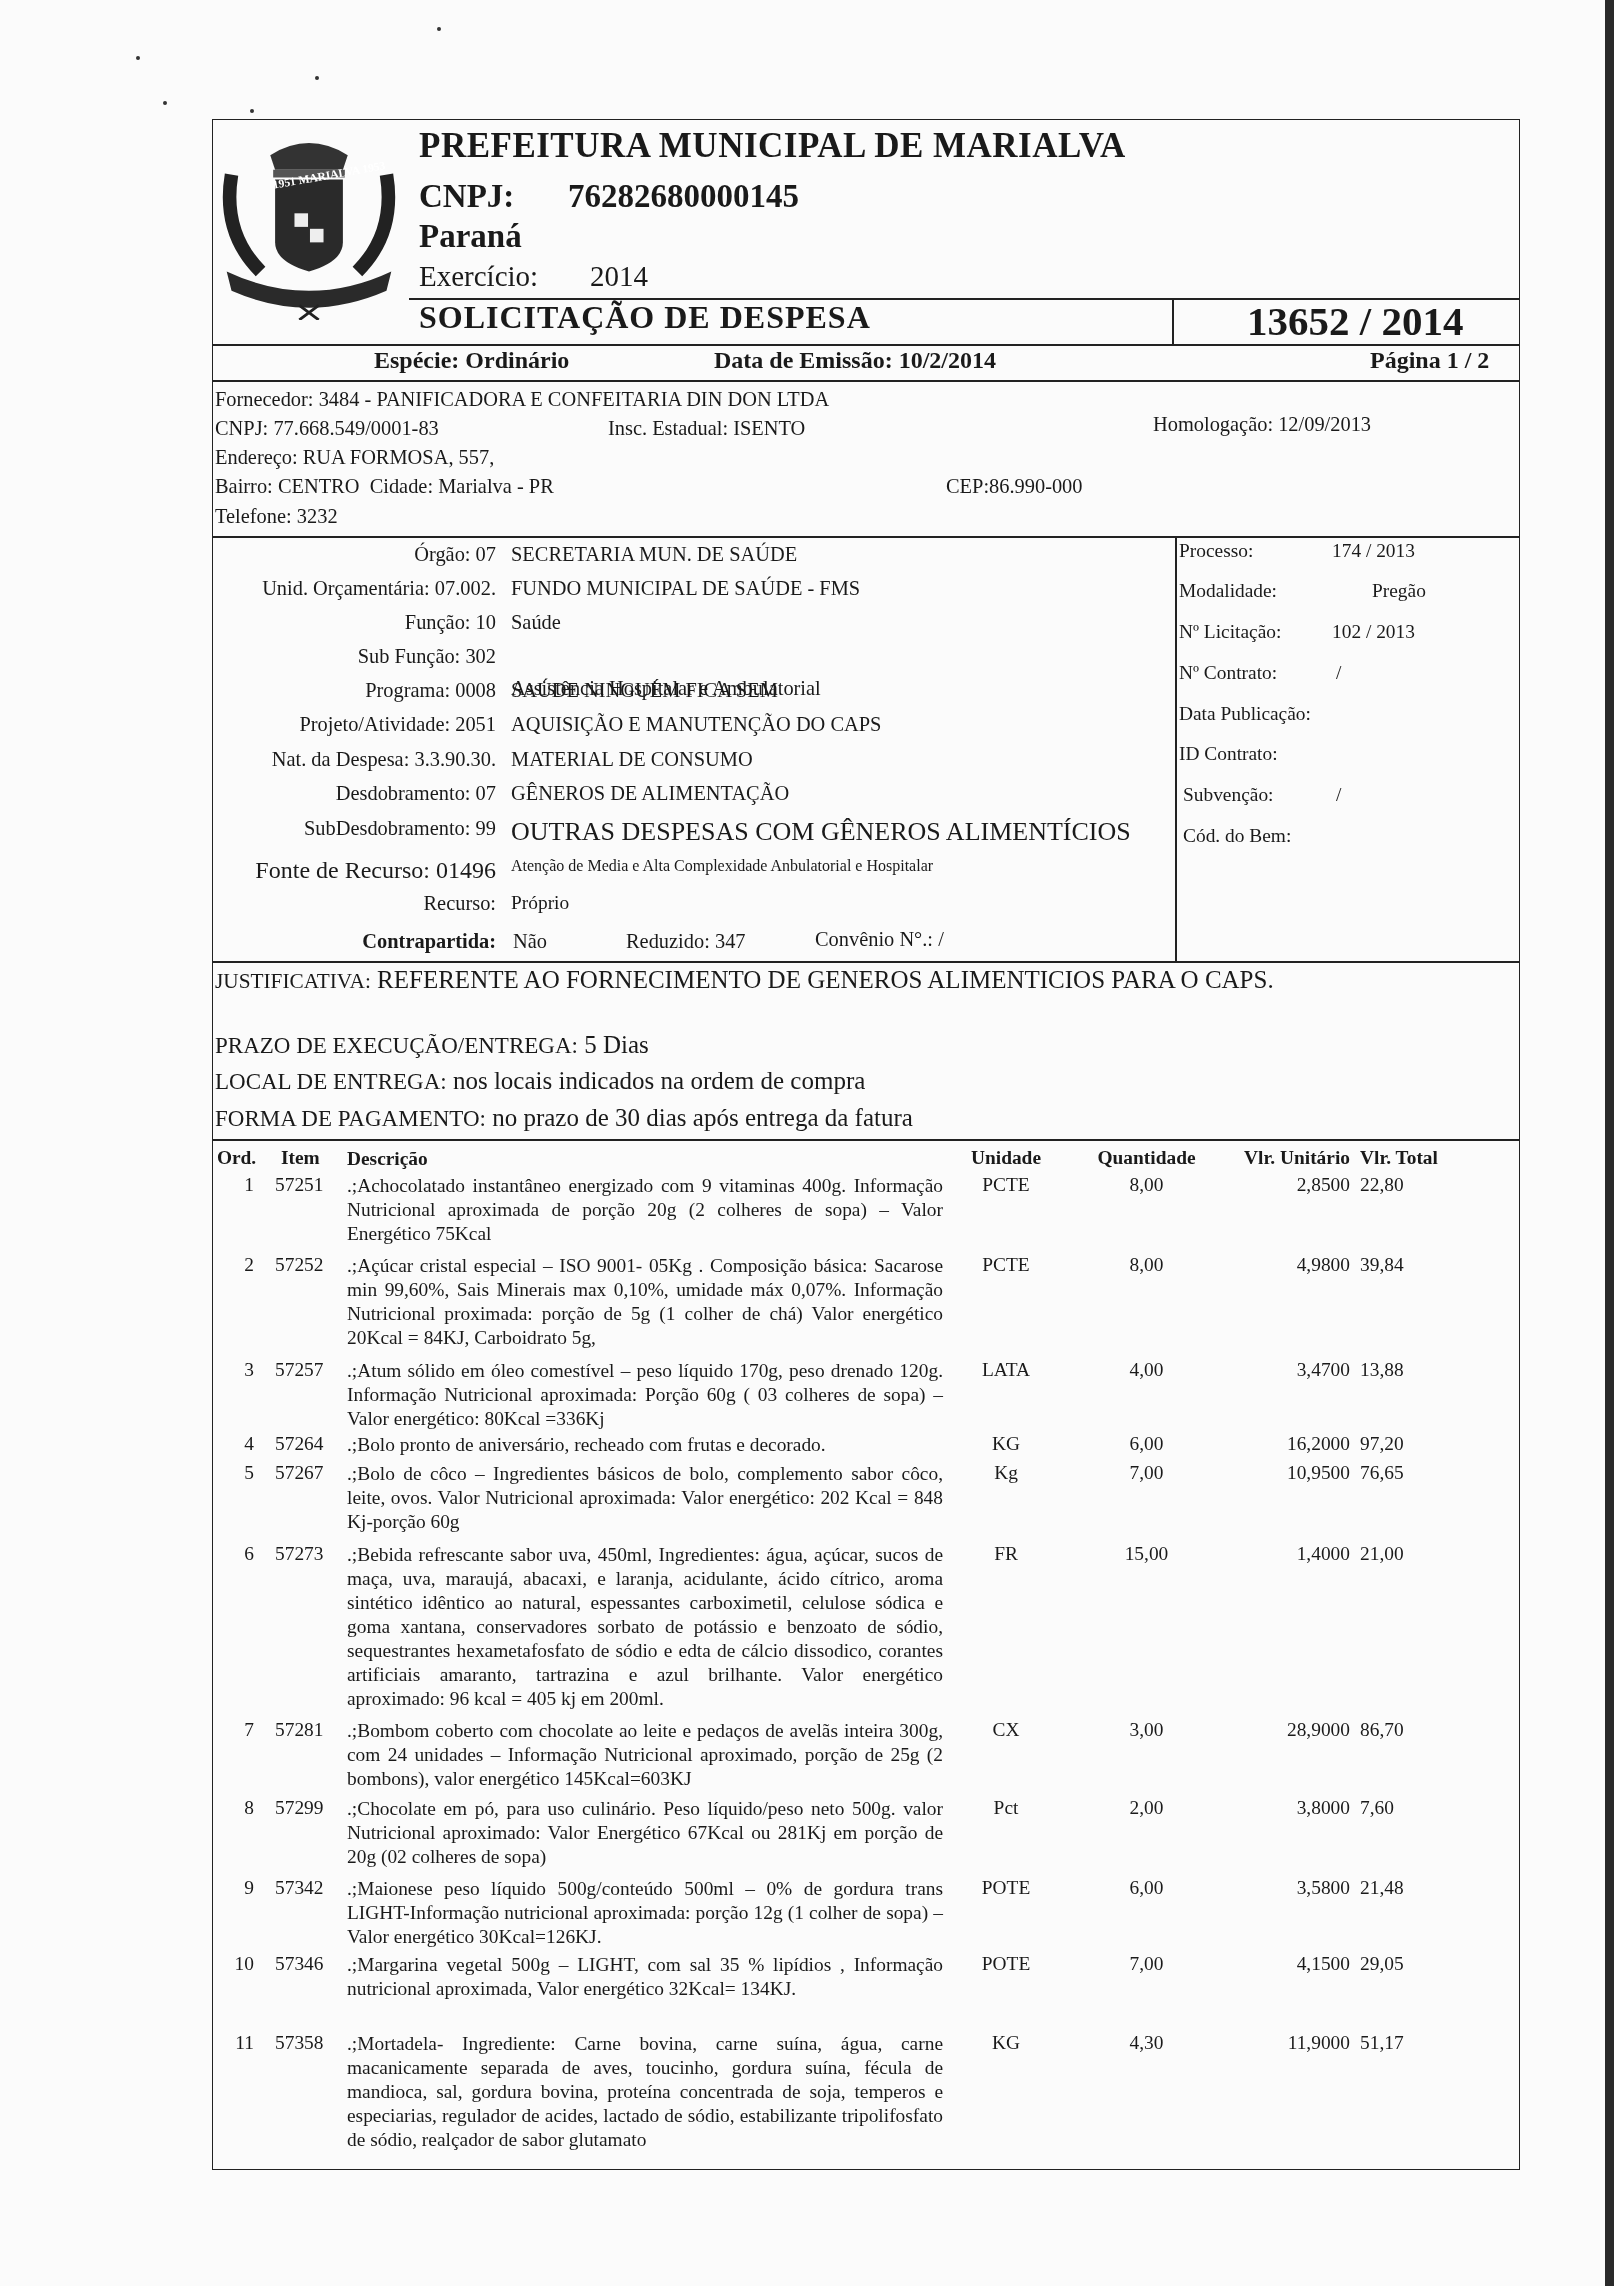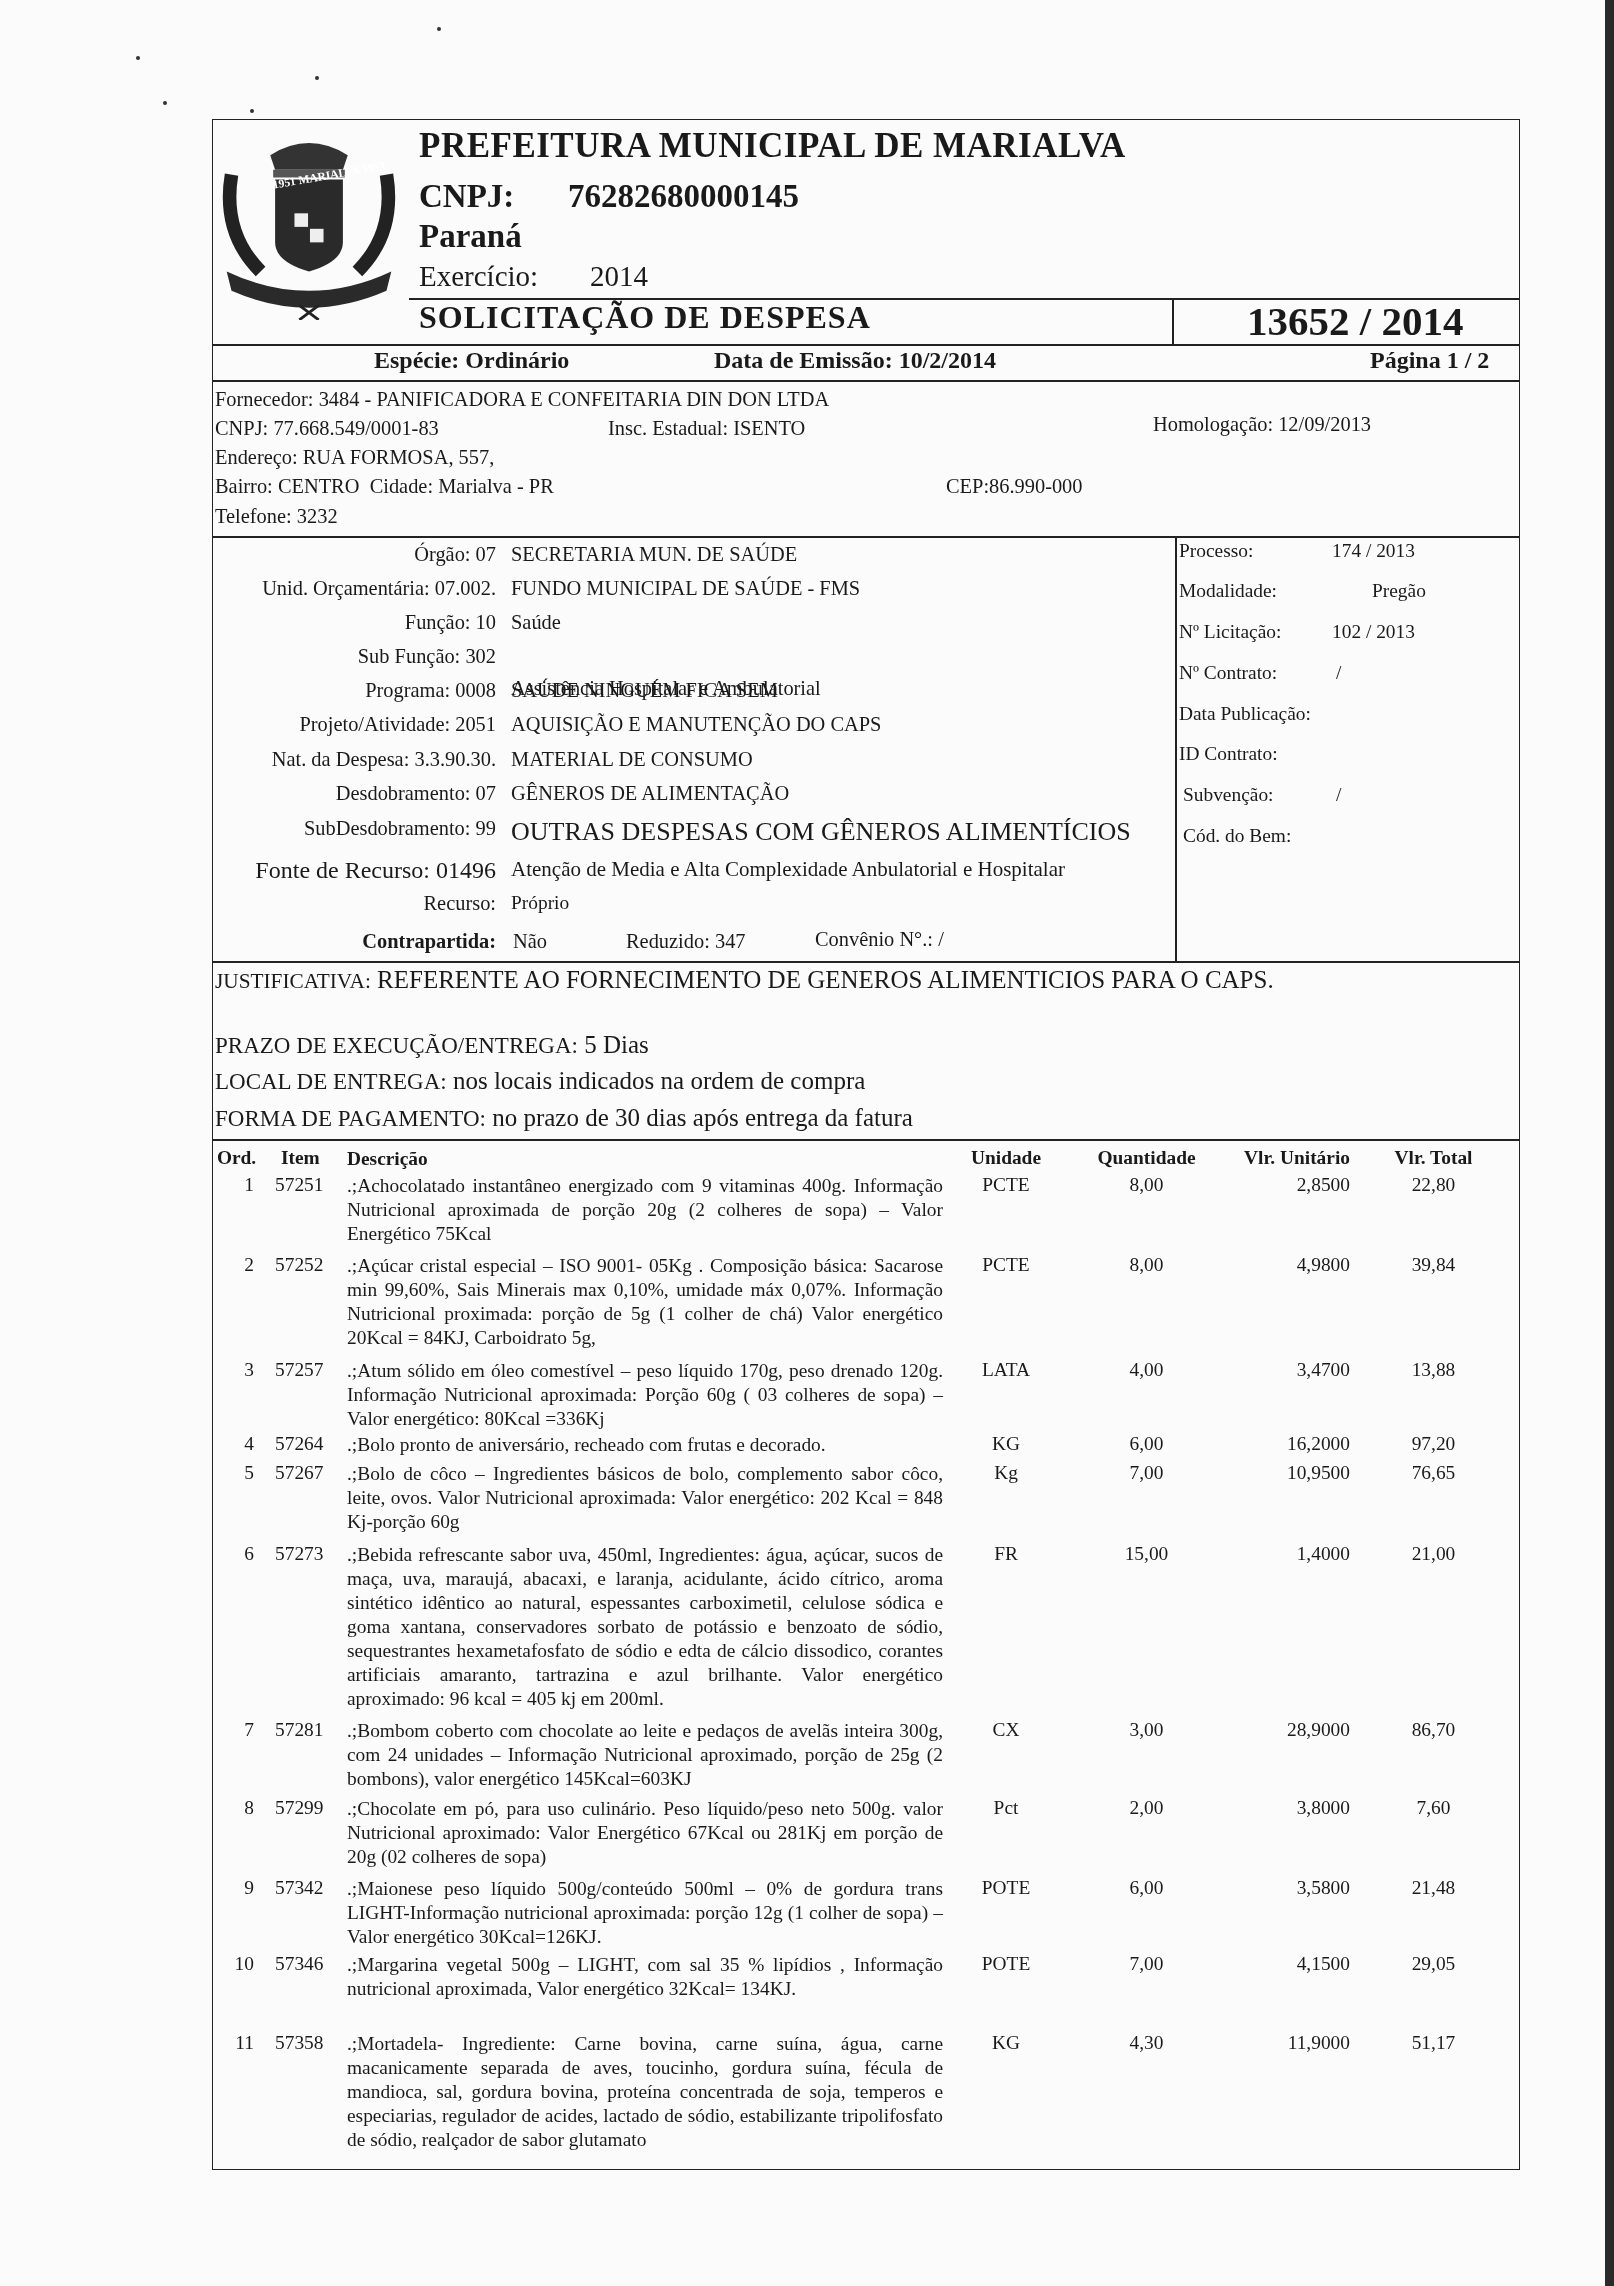--- a/index.html
+++ b/index.html
@@ -27,21 +27,21 @@
   .side { font-size: 19.4px; }
   .cond { font-size: 25px; }
   .th { font-size: 21.3px; font-weight: bold; }
   .row { position: absolute; left: 215px; width: 1300px; font-size: 19.4px; }
   .c-ord { position: absolute; left: 0; width: 39px; text-align: right; }
   .c-item { position: absolute; left: 60px; }
   .c-desc { position: absolute; left: 132px; width: 596px; text-align: justify; line-height: 24px; white-space: normal; }
   .c-un { position: absolute; left: 728px; width: 126px; text-align: center; }
   .c-qty { position: absolute; left: 854px; width: 155px; text-align: center; }
   .c-unit { position: absolute; left: 1009px; width: 126px; text-align: right; }
-  .c-tot { position: absolute; left: 1145px; width: 147px; text-align: center; }
+  .c-tot { position: absolute; left: 1145px; width: 147px; text-align: left; }
 </style>
 </head>
 <body>
 
 <div class="scan-border-right"></div>
 <div class="speck" style="left:136px;top:56px"></div>
 <div class="speck" style="left:163px;top:101px"></div>
 <div class="speck" style="left:437px;top:27px"></div>
 <div class="speck" style="left:315px;top:76px"></div>
 <div class="speck" style="left:250px;top:109px"></div>
@@ -101,21 +101,21 @@
     <div class="abs val" style="left: 511px; top: 679px; font-size: 20.4px;">SAÚDE NINGUÉM FICA SEM</div>
     <div class="abs" style="left: 215px; top: 713px; width: 281px; text-align: right; font-size: 20.4px;"><span class="b">Projeto/Atividade:</span> <span>2051</span></div>
     <div class="abs val" style="left: 511px; top: 713px; font-size: 20.4px;">AQUISIÇÃO E MANUTENÇÃO DO CAPS</div>
     <div class="abs" style="left: 215px; top: 748px; width: 281px; text-align: right; font-size: 20.4px;"><span class="b">Nat. da Despesa:</span> <span>3.3.90.30.</span></div>
     <div class="abs val" style="left: 511px; top: 748px; font-size: 20.4px;">MATERIAL DE CONSUMO</div>
     <div class="abs" style="left: 215px; top: 782px; width: 281px; text-align: right; font-size: 20.4px;"><span class="b">Desdobramento:</span> <span>07</span></div>
     <div class="abs val" style="left: 511px; top: 782px; font-size: 20.4px;">GÊNEROS DE ALIMENTAÇÃO</div>
     <div class="abs" style="left: 215px; top: 817px; width: 281px; text-align: right; font-size: 20.4px;"><span class="b">SubDesdobramento:</span> <span>99</span></div>
     <div class="abs val" style="left: 511px; top: 817px; font-size: 26px;">OUTRAS DESPESAS COM GÊNEROS ALIMENTÍCIOS</div>
     <div class="abs" style="left: 215px; top: 857px; width: 281px; text-align: right; font-size: 24px;"><span class="b">Fonte de Recurso:</span> <span>01496</span></div>
-    <div class="abs val" style="left: 511px; top: 857px; font-size: 21px; text-align: center;">Atenção de Media e Alta Complexidade Anbulatorial e Hospitalar</div>
+    <div class="abs val" style="left: 511px; top: 857px; font-size: 16px; text-align: center;">Atenção de Media e Alta Complexidade Anbulatorial e Hospitalar</div>
     <div class="abs" style="left: 215px; top: 892px; width: 281px; text-align: right; font-size: 20.4px;"><span class="b">Recurso:</span> <span></span></div>
     <div class="abs val" style="left: 511px; top: 892px; font-size: 19.4px;">Próprio</div>
   </div>
 <div class="abs" style="left:215px;top:930px;width:281px;text-align:right"><span class="lbl">Contrapartida:</span></div>
 <div class="abs val" style="left:513px;top:930px">Não</div>
 <div class="abs val" style="left:626px;top:930px"><span class="b">Reduzido:</span> <span>347</span></div>
 <div class="abs val" style="left:815px;top:928px"><span class="b">Convênio N°.:</span> <span>/</span></div>
 
 <div class="vline" style="left:1175px;top:536px;height:427px"></div>
 <div id="process-block">

